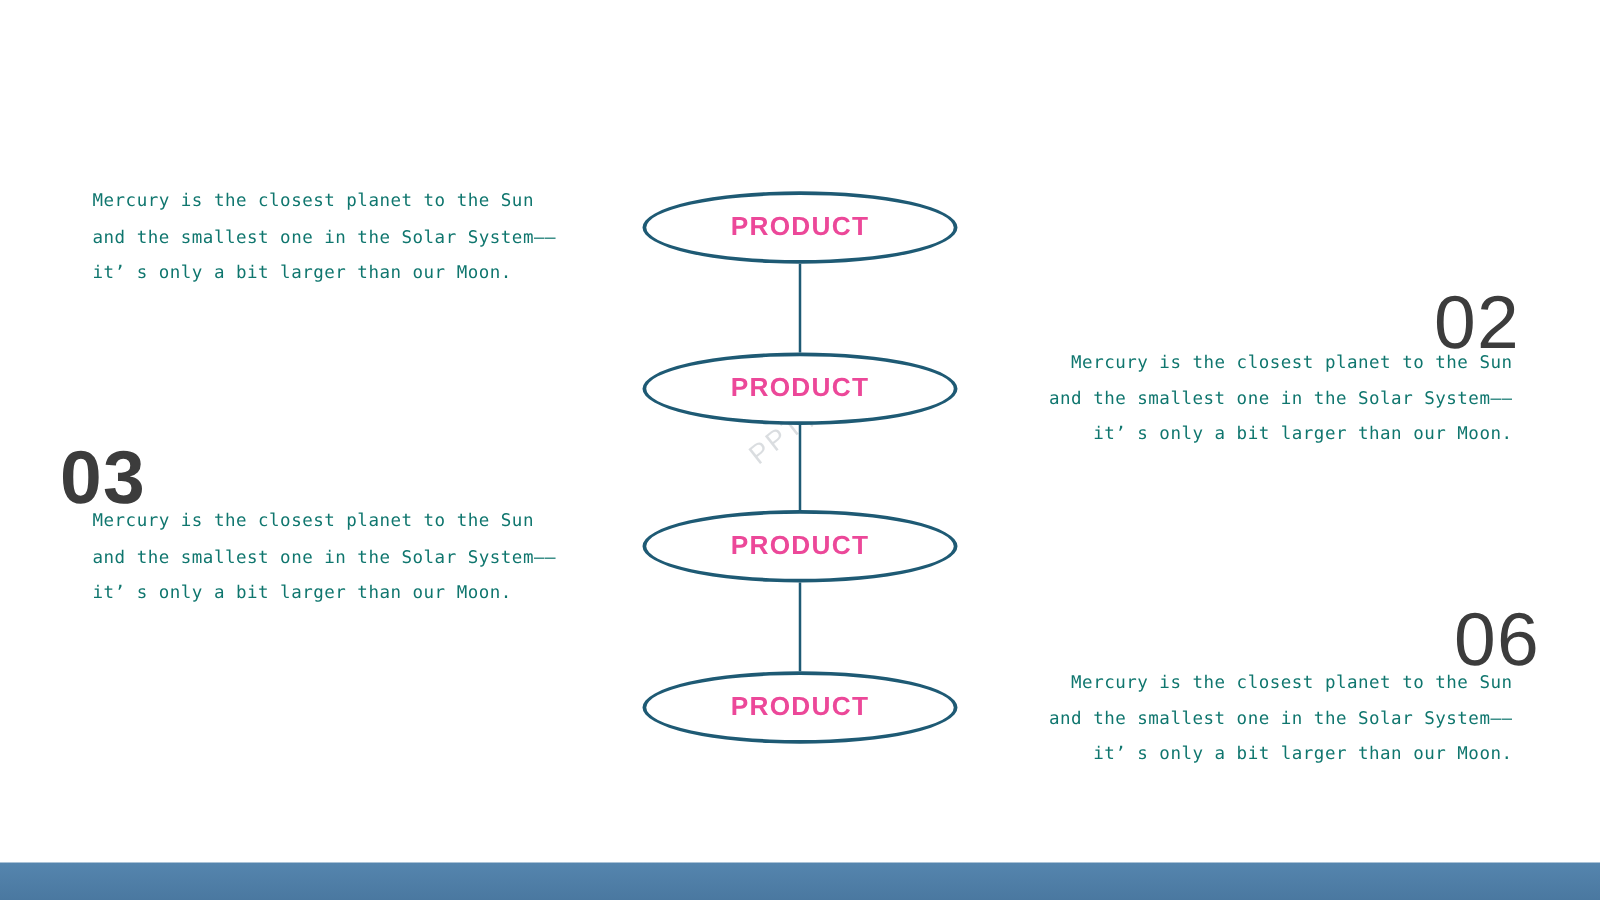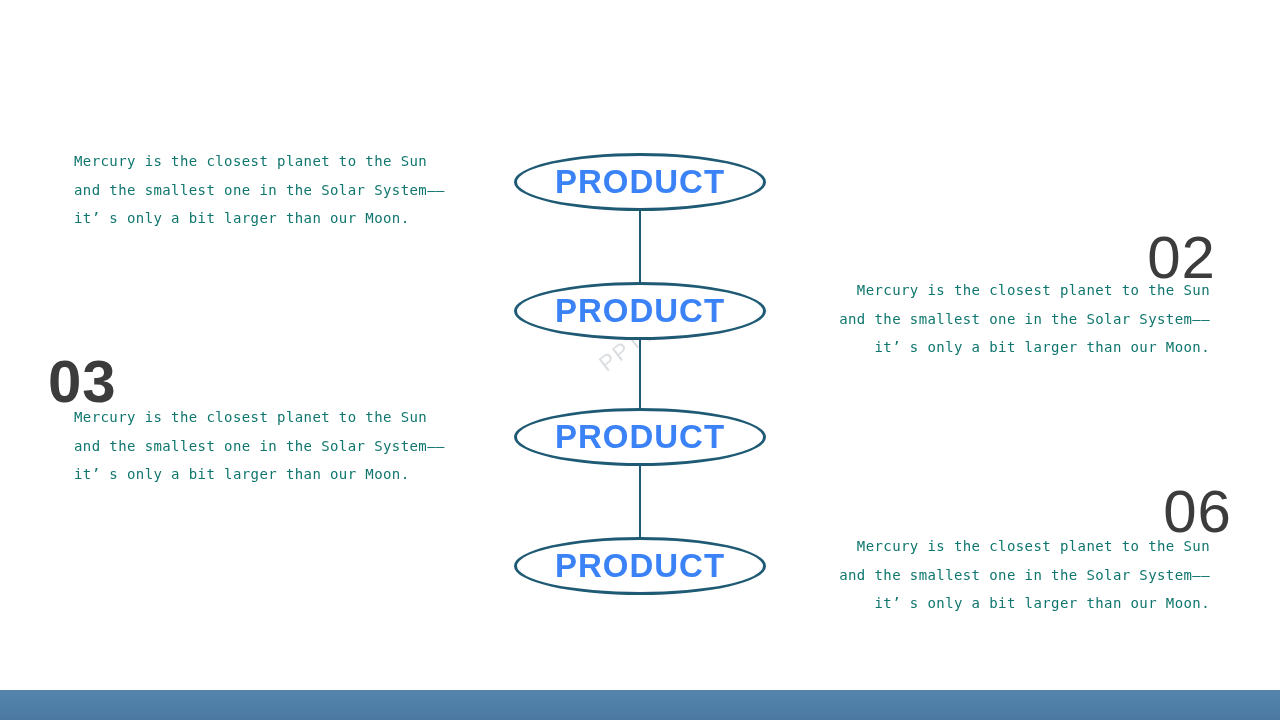--- a/index.html
+++ b/index.html
@@ -44,23 +44,23 @@
     border-radius: 50%;
     background: #ffffff;
     box-sizing: border-box;
     display: flex;
     align-items: center;
     justify-content: center;
     z-index: 2;
   }
   .node span {
     font-family: "Liberation Sans", sans-serif;
-    font-size: 33px;
+    font-size: 21px;
     font-weight: 700;
-    color: #3b82f6;
+    color: #ec4899;
     letter-spacing: 1px;
   }
   .connector {
     position: absolute;
     left: 639px;
     width: 2px;
     background: #1e5a74;
     z-index: 1;
   }
   .bottom-bar {

